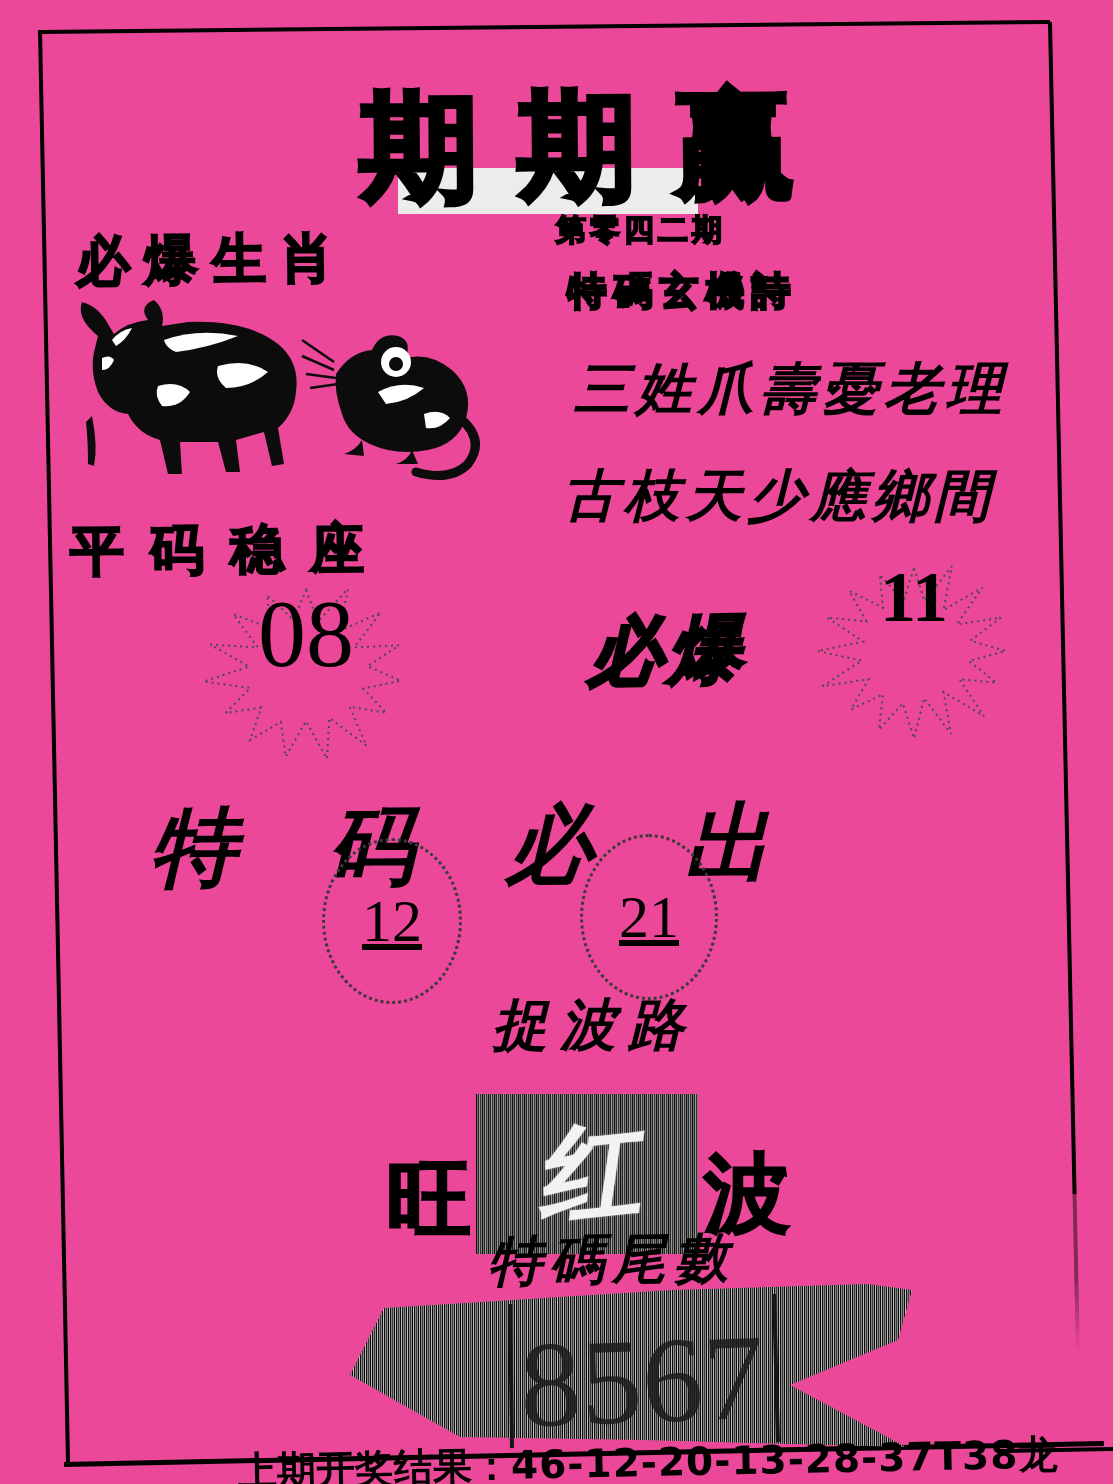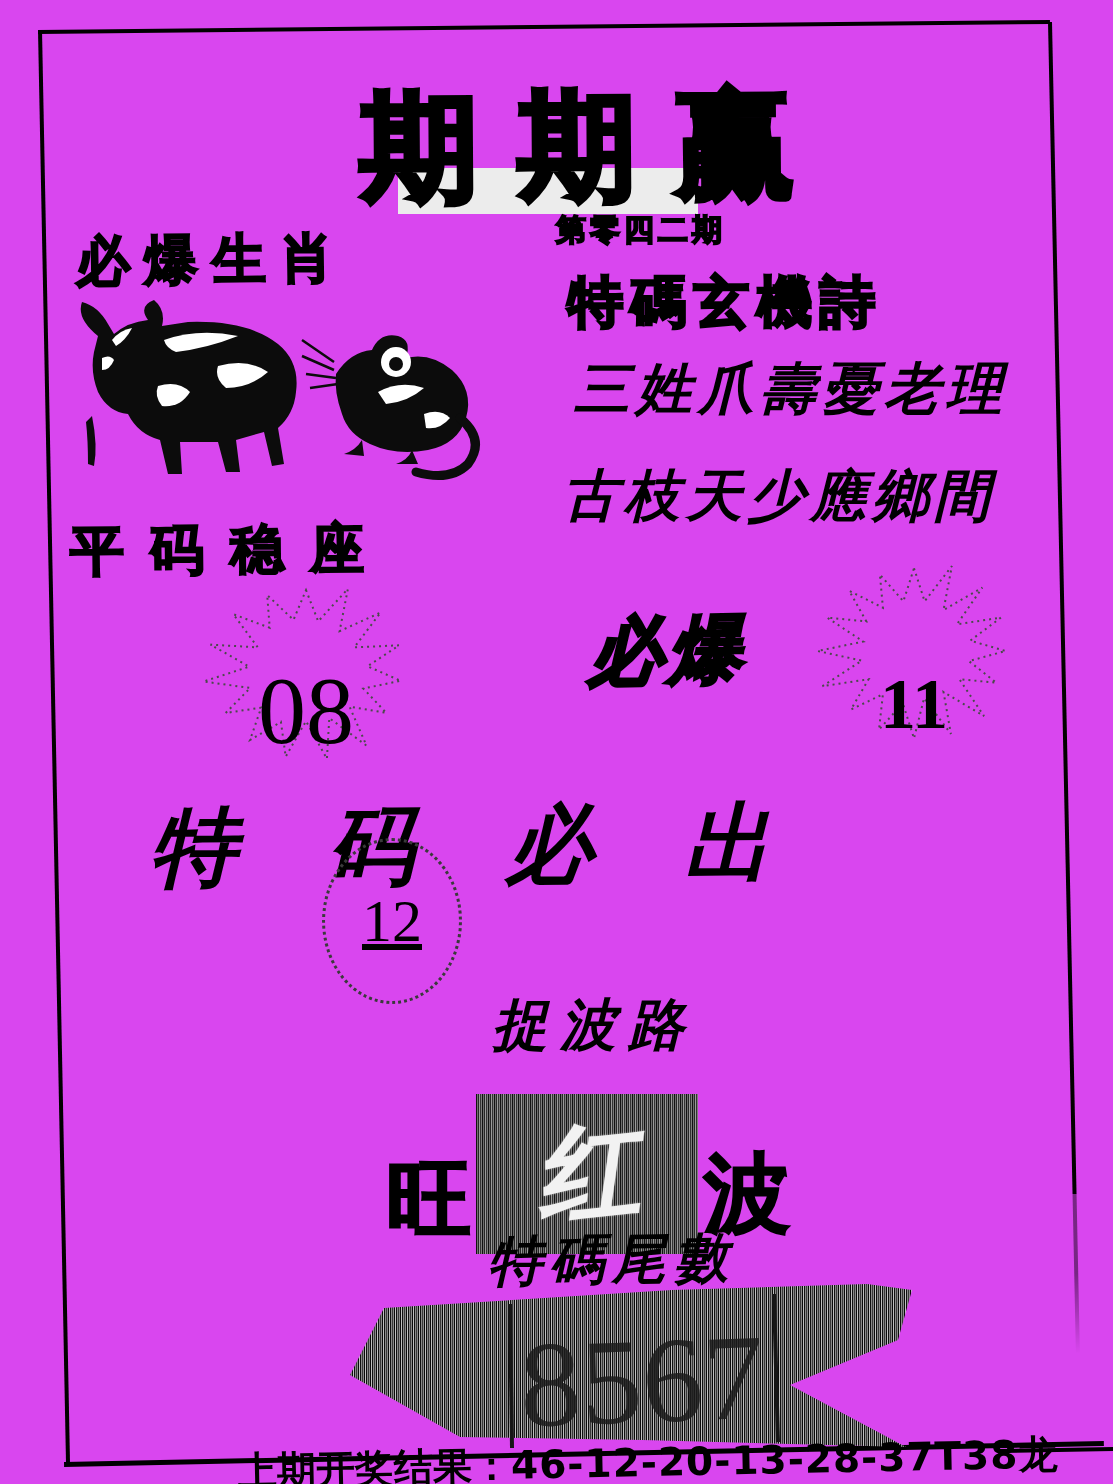--- a/index.html
+++ b/index.html
@@ -1,18 +1,18 @@
 <!DOCTYPE html>
 <html><head>
 <meta charset="utf-8">
 <style>
   html,body{margin:0;padding:0;background:#ffffff;}
   .page{
     position:relative;width:1113px;height:1484px;overflow:hidden;
-    background:#d946ef;color:#000;
+    background:#ec4899;color:#000;
     font-family:"DejaVu Sans",sans-serif;
   }
   .abs{position:absolute;}
   
   .line{position:absolute;background:#000;}
   .l-top{left:38px;top:30px;width:1012px;height:4px;transform:rotate(-0.57deg);transform-origin:left top;}
   .l-left{left:38px;top:30px;width:4px;height:1436px;transform:rotate(-1.12deg);transform-origin:left top;}
   .l-right{left:1048px;top:22px;width:4px;height:1332px;transform:rotate(-1.2deg);transform-origin:left top;
            background:linear-gradient(to bottom,#000 0 88%,rgba(0,0,0,.45) 88% 94%,transparent 100%);}
   .l-bottom{left:64px;top:1462px;width:1040px;height:5px;transform:rotate(-1.16deg);transform-origin:left top;}
@@ -20,26 +20,26 @@
   
   .heiti{font-family:"DejaVu Sans",sans-serif;font-weight:bold;}
   .kai{font-family:"DejaVu Serif",serif;font-weight:bold;font-style:italic;}
   .num{font-family:"Liberation Serif","DejaVu Serif",serif;}
   .stroke2{-webkit-text-stroke:2px #000;}
   .stroke3{-webkit-text-stroke:3px #000;}
   .title{left:360px;top:68px;font-size:118px;letter-spacing:40px;-webkit-text-stroke:5px #000;white-space:nowrap;transform:rotate(-0.4deg);}
   .smudge{left:398px;top:168px;width:300px;height:46px;background:#ececec;}
   .zodiac-label{left:76px;top:224px;font-size:54px;letter-spacing:14px;white-space:nowrap;transform:rotate(-0.8deg);}
   .issue{left:556px;top:210px;font-size:30px;letter-spacing:4px;white-space:nowrap;}
-  .poem-title{left:568px;top:266px;font-size:55px;letter-spacing:8px;white-space:nowrap;}
+  .poem-title{left:568px;top:266px;font-size:38px;letter-spacing:8px;white-space:nowrap;}
   .poem-line{font-family:Liberation Sans, sans-serif;font-weight:bold;font-style:italic;font-size:56px;letter-spacing:6px;white-space:nowrap;}
   .poem1{left:574px;top:352px;}
   .poem2{left:562px;top:432px;margin-top:27px;}
   .flat-label{left:70px;top:514px;font-size:54px;letter-spacing:26px;white-space:nowrap;transform:rotate(-0.6deg);}
-  .star-wrap{display:flex;align-items:flex-end;justify-content:center;}
+  .star-wrap{display:flex;align-items:flex-start;justify-content:center;}
   .star-num{position:absolute;font-family:"Liberation Serif","DejaVu Serif",serif;}
   .sb08{left:200px;top:578px;width:212px;height:188px;}
   .sb08 .star-num{font-size:96px;}
   .mustpop{left:588px;top:602px;font-size:74px;letter-spacing:6px;white-space:nowrap;font-style:italic;transform:rotate(-1deg);}
   .sb11{left:812px;top:556px;width:204px;height:190px;}
   .sb11 .star-num{font-size:72px;font-weight:bold;}
   .sc-row{left:150px;top:788px;width:620px;display:flex;justify-content:space-between;font-size:86px;transform:rotate(-0.5deg);}
   .circle{position:absolute;border:3px dotted #3a3a3a;border-radius:50%;display:flex;align-items:center;justify-content:center;}
   .circle .num{font-size:60px;color:#000;text-decoration:underline;}
   .c1{left:322px;top:838px;width:134px;height:160px;}
@@ -128,20 +128,23 @@
   <div class="abs kai sc-row">
     <span>特</span>
     <span>码</span>
     <span>必</span>
     <span>出</span>
   </div>
 
   <div class="circle c1">
     <span class="num">12</span>
   </div>
+  <div class="circle c2">
+    <span class="num">21</span>
+  </div>
 
   <div class="abs kai wave-title">捉波路</div>
   <div class="abs heiti wang">旺</div>
   <div class="abs redbox">
     <span class="hl">红</span>
   </div>
   <div class="abs heiti bo">波</div>
 
   <div class="abs kai tail-label">特碼尾數</div>
 

